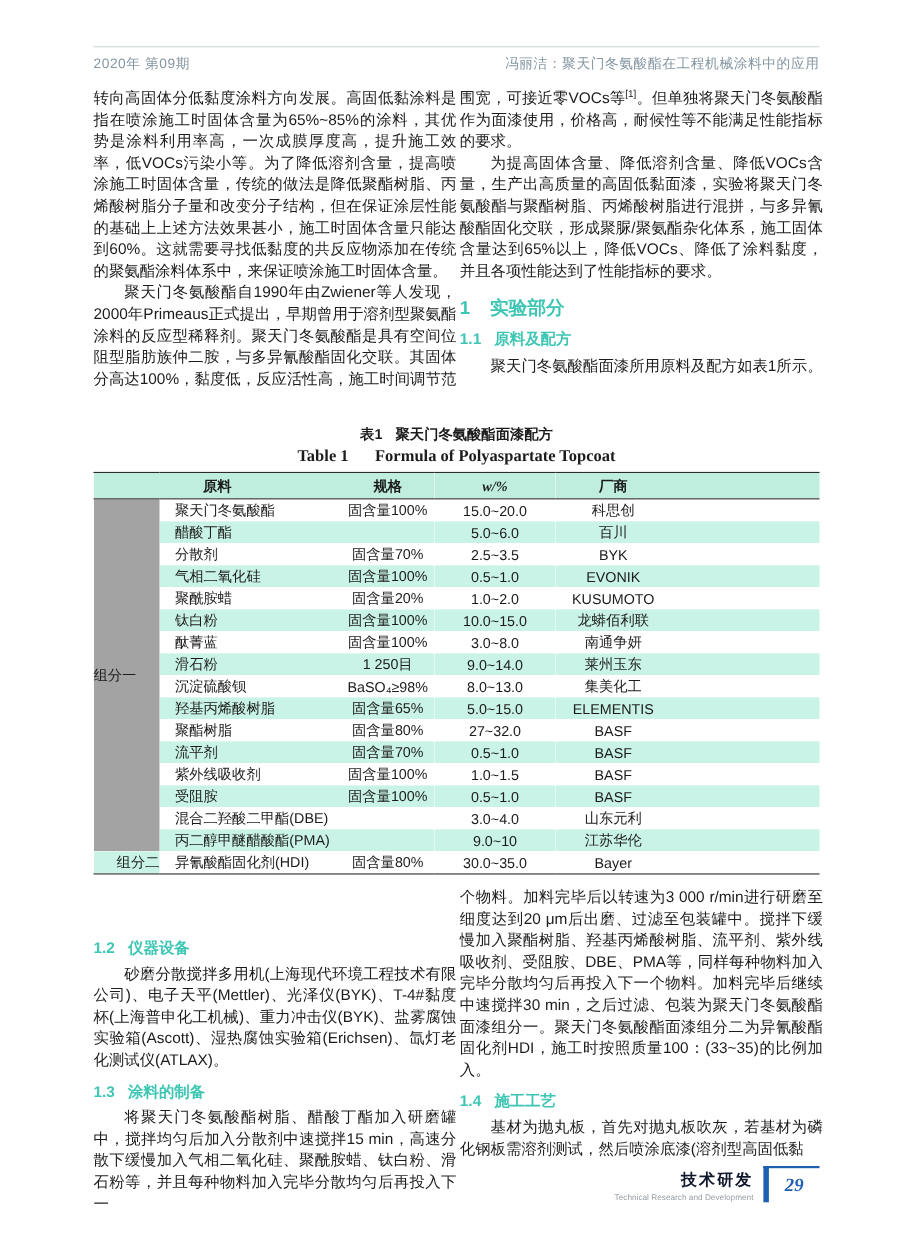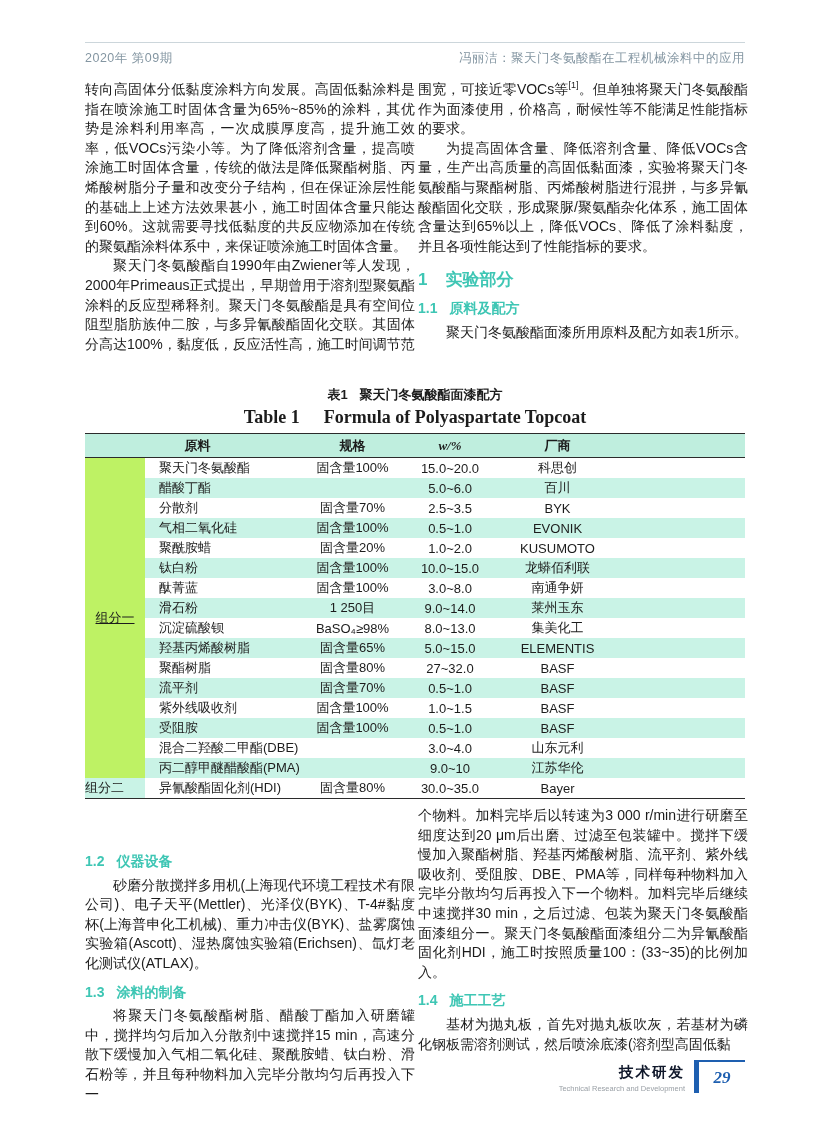--- a/index.html
+++ b/index.html
@@ -25,31 +25,31 @@
   .indent{text-indent:2em;}
   sup{font-size:9px;line-height:0;}
   
   .h1{display:flex;gap:18px;align-items:baseline;margin:14px 0 8px 0;
       font-size:17px;font-weight:bold;color:#3ec6b4;}
   .h2{display:flex;gap:12px;align-items:flex-end;margin:9px 0 4px 0;
       font-size:14px;font-weight:bold;color:#3ec6b4;}
   
   .table-block{position:absolute;left:85px;top:386px;width:660px;}
   .cap-cn{display:flex;justify-content:center;gap:12px;font-weight:bold;font-size:13px;}
-  .cap-en{display:flex;justify-content:center;gap:24px;font-weight:bold;font-size:18px;
+  .cap-en{display:flex;justify-content:center;gap:24px;font-weight:bold;font-size:15px;
           font-family:"Liberation Serif","DejaVu Serif",serif;margin-top:3px;}
   table{border-collapse:collapse;width:660px;margin-top:5px;table-layout:fixed;
         border-top:1.5px solid #2b2b2b;border-bottom:1.5px solid #2b2b2b;font-size:13px;}
   thead tr{background:#bfeede;}
   thead td{border-bottom:1.5px solid #2b2b2b;font-weight:bold;height:23px;margin-top:16px;}
   td{height:20px;padding:0;text-align:center;vertical-align:middle;overflow:hidden;white-space:nowrap;}
   td.mat{text-align:left;padding-left:14px;}
   tr.stripe td{background:#c9f3e6;}
-  td.g1{background:#bef264;text-align:center;text-decoration:underline;}
-  td.g2{background:#c9f3e6;text-align:left;}
+  td.g1{background:#a3a3a3;text-align:left;}
+  td.g2{background:#c9f3e6;text-align:right;}
   td.th-w{font-style:italic;font-family:"Liberation Serif","DejaVu Serif",serif;}
   
   .pfoot{position:absolute;right:82px;top:1060px;display:flex;align-items:flex-start;gap:9px;}
   .foot-labels{text-align:right;padding-top:3px;}
   .foot-cn{font-size:14.5px;font-weight:bold;color:#0f172a;letter-spacing:2px;}
   .foot-en{font-size:7.5px;color:#9aa0a6;margin-top:2px;}
   .pagebox{width:46px;height:31px;border-top:2px solid #1e5fb0;border-left:5px solid #1e5fb0;
            display:flex;align-items:center;justify-content:center;
            font-family:"Liberation Serif","DejaVu Serif",serif;font-style:italic;font-weight:bold;
            font-size:17px;color:#1e5fb0;}

